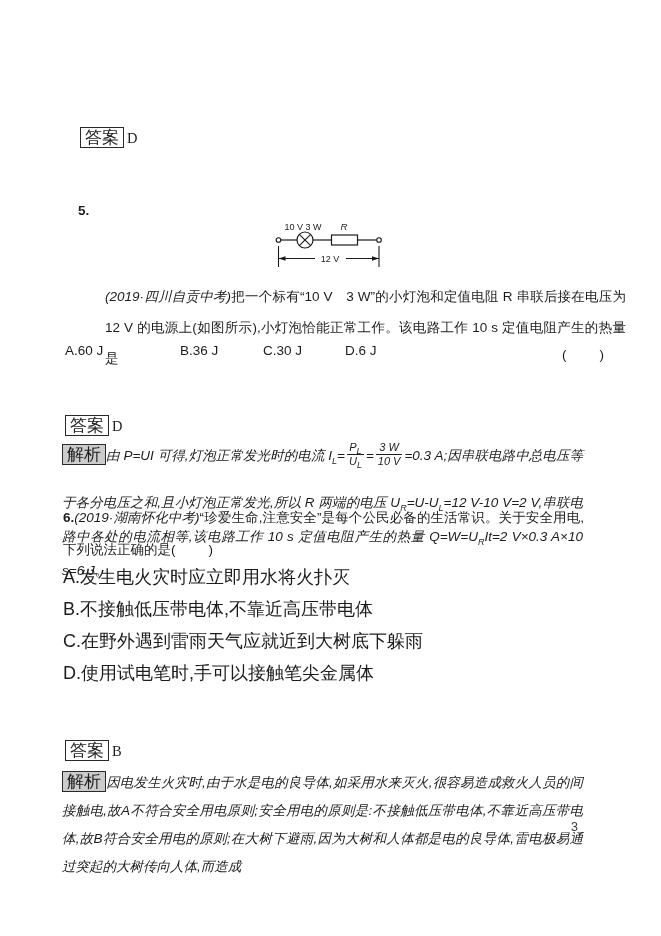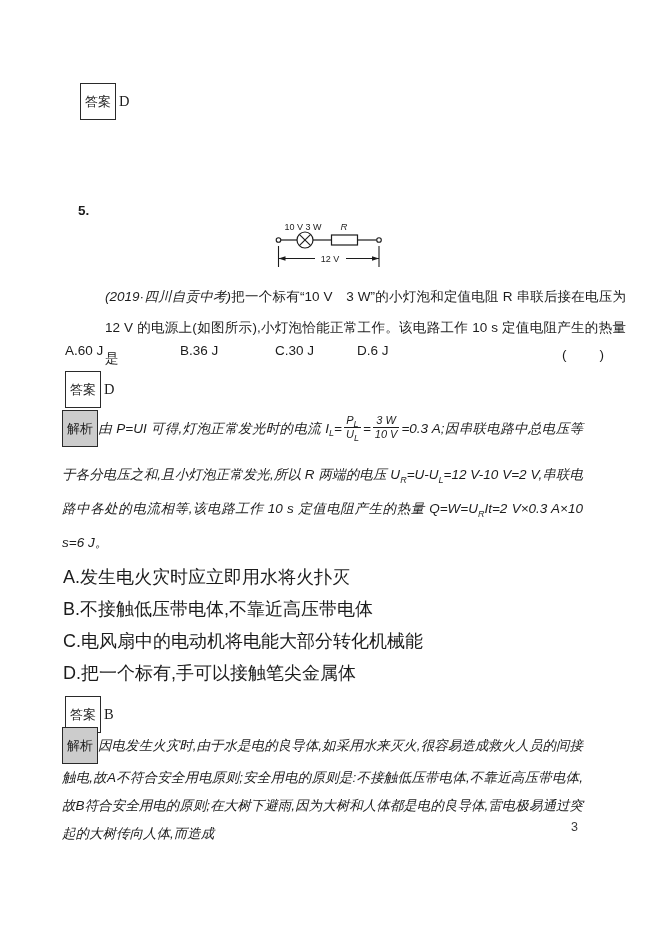--- a/index.html
+++ b/index.html
@@ -9,37 +9,38 @@
     color:#1c1c1c; overflow:hidden;
   }
   .abs { position:absolute; }
   .tb { width:521px; font-size:13.5px; text-align:justify; }
   .lh28 { line-height:28px; }
   .lh31 { line-height:31px;margin-left:42px; }
   .lh32 { line-height:32px; }
   .lh34 { line-height:34px; }
   .ana  { font-style:italic; }
   .label-box {
-    display:inline-block; border:1.5px solid #2a2a2a; padding:8px 4px;
-    font-size:13px; line-height:19px; font-style:normal; vertical-align:baseline;
+    display:inline-block; border:1.5px solid #2a2a2a; padding:0 4px;
+    font-size:17px; line-height:19px; font-style:normal; vertical-align:baseline;
     background:#ffffff;
+    margin-top:44px;
   }
   .label-ana { background:#cccccc; }
   .ans-letter { font-family:"Liberation Serif","DejaVu Serif",serif; font-size:14.5px; margin-left:3px; }
   .qnum { font-weight:bold; font-size:13.5px; }
   .source { font-style:italic; }
   sub { font-size:9px; line-height:0; }
   .frac {
     display:inline-block; vertical-align:middle; text-align:center;
     font-size:11px; line-height:1.15; margin:16px 2px; position:relative; top:-2px;
   }
   .frac .num { display:block; border-bottom:1px solid #1c1c1c; padding:0 2px; }
   .frac .den { display:block; padding:0 2px; }
   .opt-row span { display:inline-block; font-size:13.5px; }
-  .ow1 { width:115px; } .ow2 { width:83px; } .ow3 { width:82px;margin-left:12px; }
+  .ow1 { width:115px; } .ow2 { width:83px; } .ow3 { width:82px; }
   .q6opt { font-size:18px; }
   .bracket { position:absolute; right:20px; bottom:4px; letter-spacing:2px; }
   .pagenum { font-size:12.5px; color:#3a3a3a; }
   svg text { font-family:"Liberation Sans","DejaVu Sans",sans-serif; }
 </style>
 </head>
 <body>
 
 <div class="page">
 
@@ -89,25 +90,28 @@
   </div>
 
   <div class="abs" style="left:65px; top:371px;">
     <span class="label-box">答案</span><span class="ans-letter">D</span>
   </div>
 
   <div class="abs tb lh34 ana" style="left:62px; top:400px;">
     <span class="label-box label-ana">解析</span><span>由 P=UI 可得,灯泡正常发光时的电流 I</span><sub>L</sub><span>=</span><span class="frac"><span class="num"><span>P</span><sub>L</sub></span><span class="den"><span>U</span><sub>L</sub></span></span><span>=</span><span class="frac"><span class="num">3 W</span><span class="den">10 V</span></span><span>=0.3 A;因串联电路中总电压等于各分电压之和,且小灯泡正常发光,所以 R 两端的电压 U</span><sub>R</sub><span>=U-U</span><sub>L</sub><span>=12 V-10 V=2 V,串联电路中各处的电流相等,该电路工作 10 s 定值电阻产生的热量 Q=W=U</span><sub>R</sub><span>It=2 V×0.3 A×10 s=6 J。</span>
   </div>
 
+  <div class="abs tb lh32" style="left:63px; top:502px;">
+    <span class="qnum">6.</span><span class="source">(2019·湖南怀化中考)</span><span>“珍爱生命,注意安全”是每个公民必备的生活常识。关于安全用电,下列说法正确的是</span><span style="letter-spacing:2px;">(　　)</span>
+  </div>
 
   <div class="abs q6opt" style="left:63px; top:565px;">A.发生电火灾时应立即用水将火扑灭</div>
   <div class="abs q6opt" style="left:63px; top:597px;text-align:right;">B.不接触低压带电体,不靠近高压带电体</div>
-  <div class="abs q6opt" style="left:63px; top:629px;">C.电风扇中的电动机将电能大部分转化机械能</div>
-  <div class="abs q6opt" style="left:63px; top:661px;">D.把一个标有,手可以接触笔尖金属体</div>
+  <div class="abs q6opt" style="left:63px; top:629px;">C.在野外遇到雷雨天气应就近到大树底下躲雨</div>
+  <div class="abs q6opt" style="left:63px; top:661px;">D.使用试电笔时,手可以接触笔尖金属体</div>
 
   <div class="abs" style="left:65px; top:696px;">
     <span class="label-box">答案</span><span class="ans-letter">B</span>
   </div>
 
   <div class="abs tb lh28 ana" style="left:62px; top:727px;">
     <span class="label-box label-ana">解析</span><span>因电发生火灾时,由于水是电的良导体,如采用水来灭火,很容易造成救火人员的间接触电,故A不符合安全用电原则;安全用电的原则是:不接触低压带电体,不靠近高压带电体,故B符合安全用电的原则;在大树下避雨,因为大树和人体都是电的良导体,雷电极易通过突起的大树传向人体,而造成</span>
   </div>
 
   <div class="abs pagenum" style="left:571px; top:820px;">3</div>

